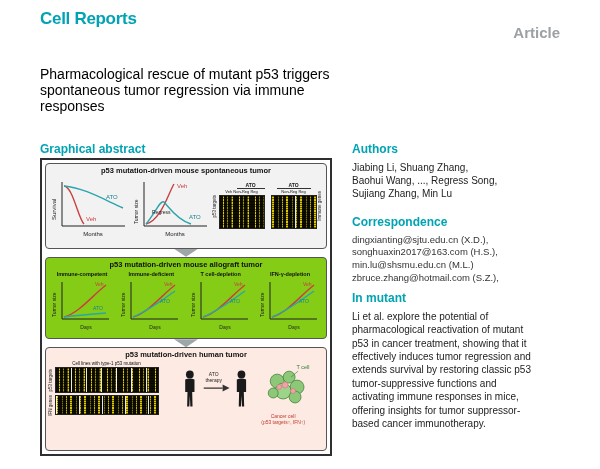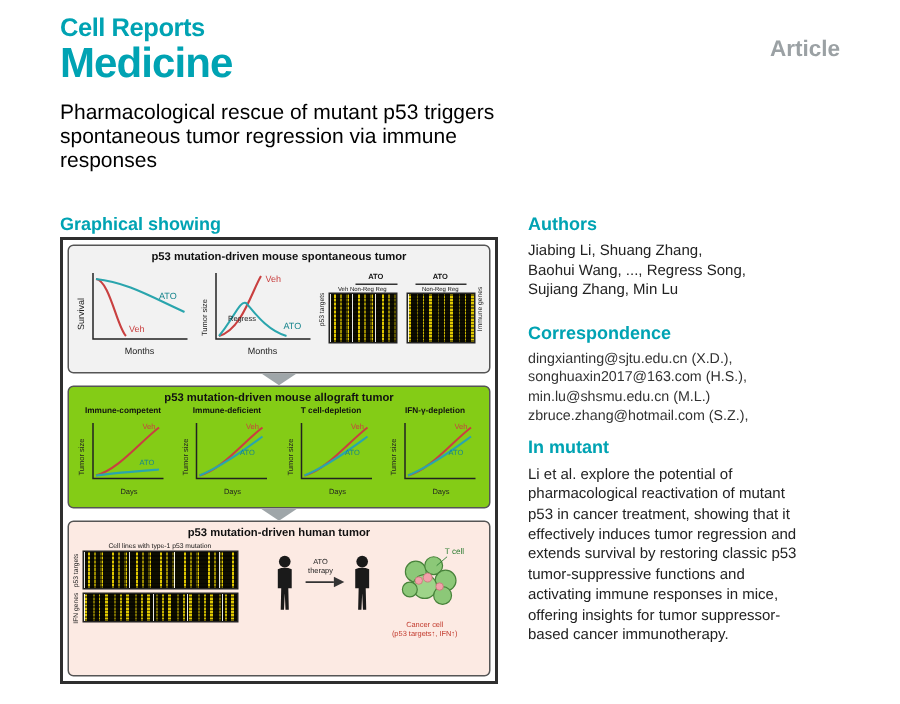--- a/index.html
+++ b/index.html
@@ -21,21 +21,21 @@
   
   .title{position:absolute;left:40px;top:66px;width:520px;font-size:14px;font-weight:normal;
          color:#000;line-height:1.16;white-space:pre-line;}
 
   
   .sec-heading{font-size:12px;font-weight:bold;color:var(--accent);}
 
   
   .ga-heading{position:absolute;left:40px;top:142px;}
   .figure{position:absolute;left:40px;top:158px;width:292px;height:298px;border:2px solid #2f2f2f;
-          background:#fff;padding:3px;display:flex;flex-direction:column;justify-content:flex-start;}
+          background:#fff;padding:3px;display:flex;flex-direction:column;justify-content:flex-end;}
   .panel{border:1px solid #555;border-radius:4px;padding:2px 3px;overflow:hidden;}
   .p1{background:#f2f2f2;height:90px;}
   .p2{background:#84cc16;height:86px;}
   .p3{background:#fceae3;height:109px;}
   .panel-title{text-align:center;font-size:7.5px;font-weight:bold;color:#111;line-height:1.2;}
   .arrow-row{height:9px;display:flex;justify-content:center;align-items:center;}
   .down-arrow{width:24px;height:8px;background:#9fa6a9;clip-path:polygon(0 0,100% 0,50% 100%);}
 
   
   svg text{font-family:"Liberation Sans",sans-serif;}
@@ -94,29 +94,28 @@
   .email-line{font-size:9.5px;color:#333;line-height:1.35;}
   .inbrief-text{margin-top:5px;font-size:10px;color:#222;line-height:1.34;white-space:pre-line;}
 </style>
 </head>
 <body>
 
 <div class="page">
 
   <div class="logo">
     <div class="logo-l1">Cell Reports</div>
-    <div class="logo-l2">Medicine</div>
   </div>
   <div class="article-type">Article</div>
 
   <h1 class="title">Pharmacological rescue of mutant p53 triggers
 spontaneous tumor regression via immune
 responses</h1>
 
-  <div class="sec-heading ga-heading">Graphical showing</div>
+  <div class="sec-heading ga-heading">Graphical abstract</div>
 
   <div class="figure">
 
     <div class="panel p1">
       <div class="panel-title">p53 mutation-driven mouse spontaneous tumor</div>
       <div class="p1-row">
 
         <svg width="80" height="64" viewBox="0 0 80 64">
           <text class="ylab" transform="translate(7,44) rotate(-90)">Survival</text>
           <path class="axis" d="M13,6 L13,50 L76,50"></path>

